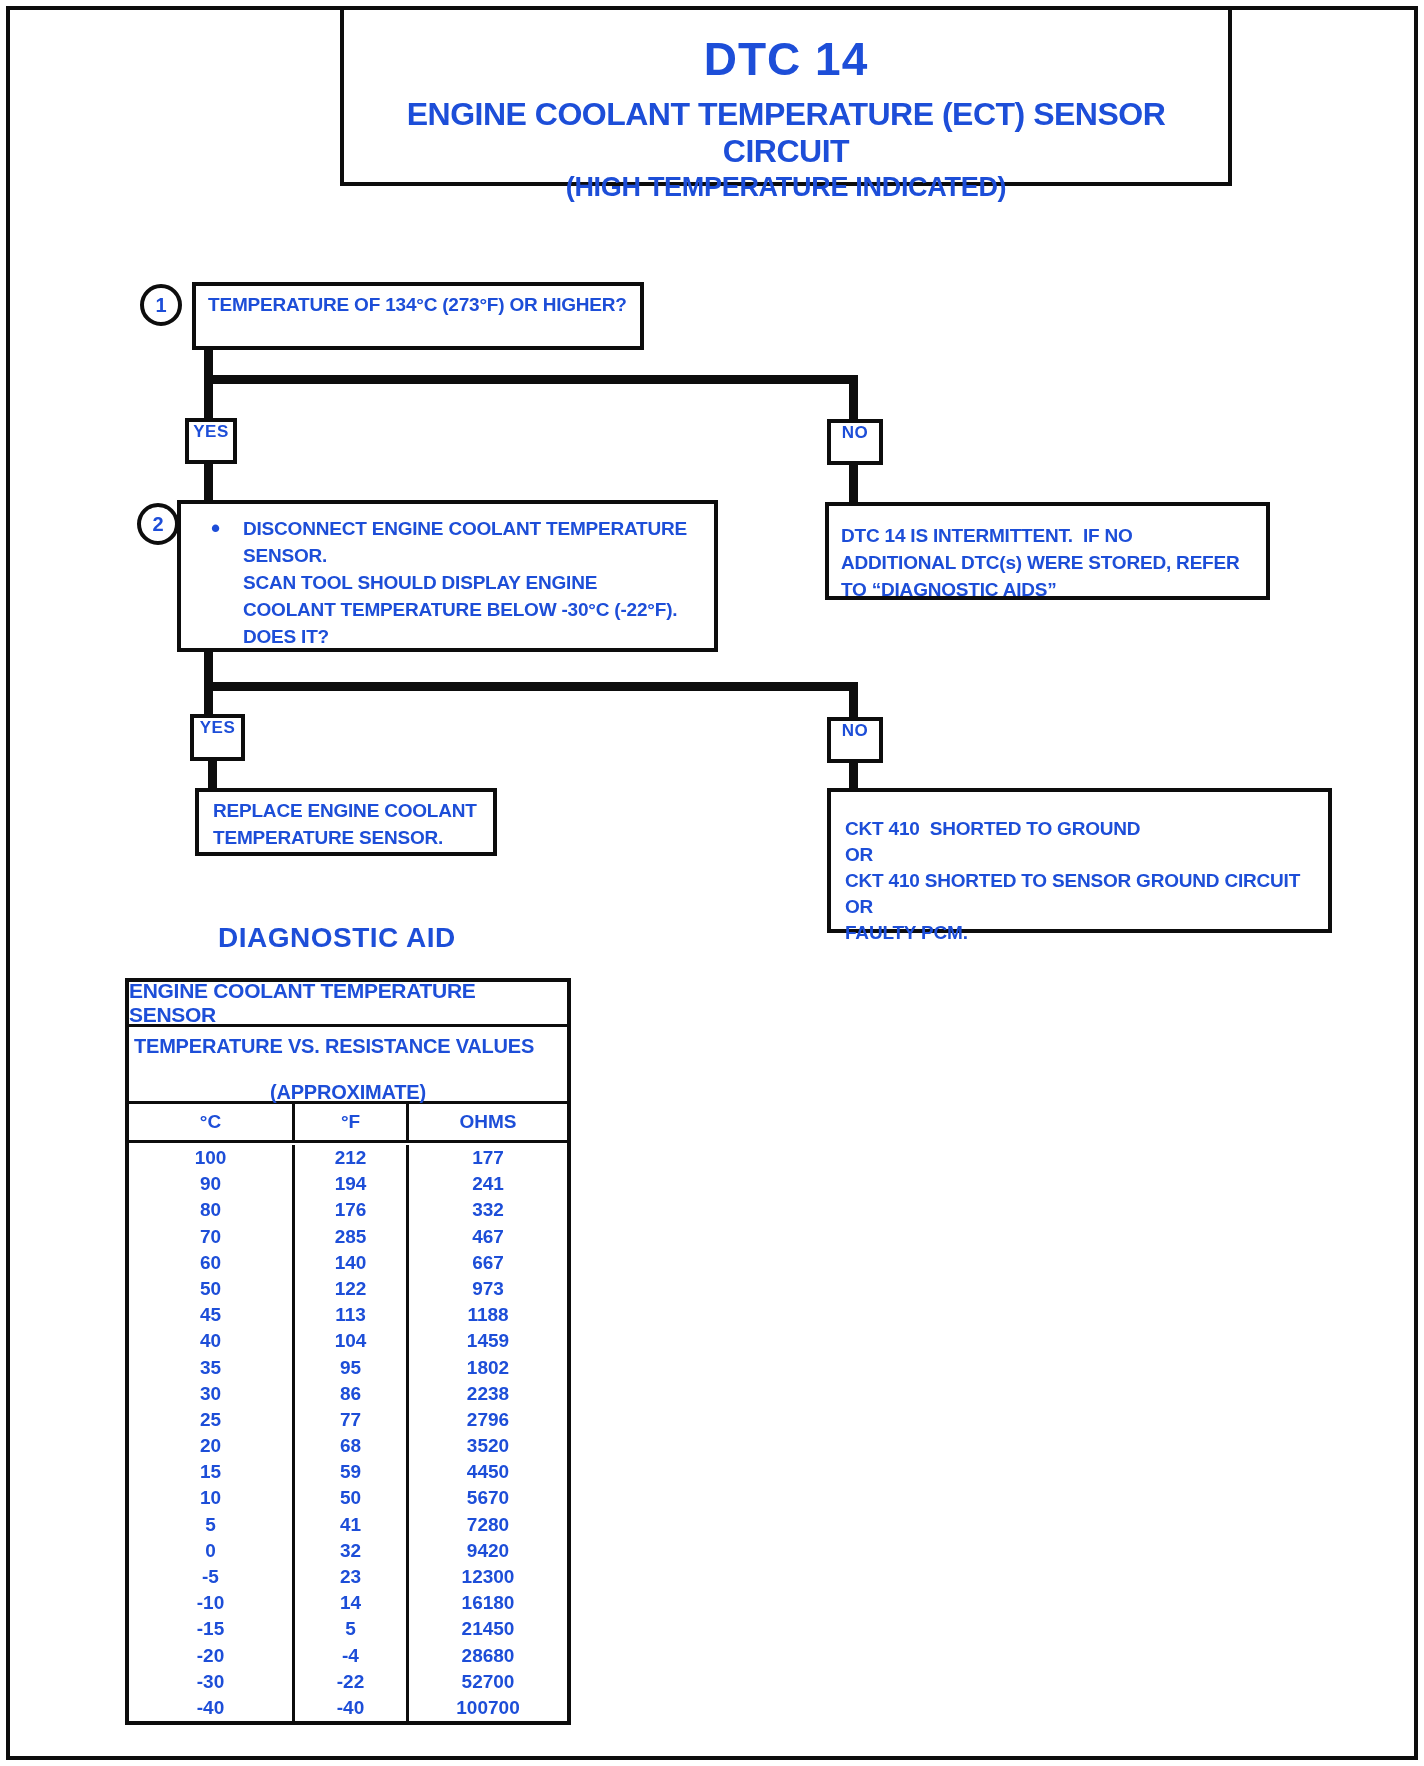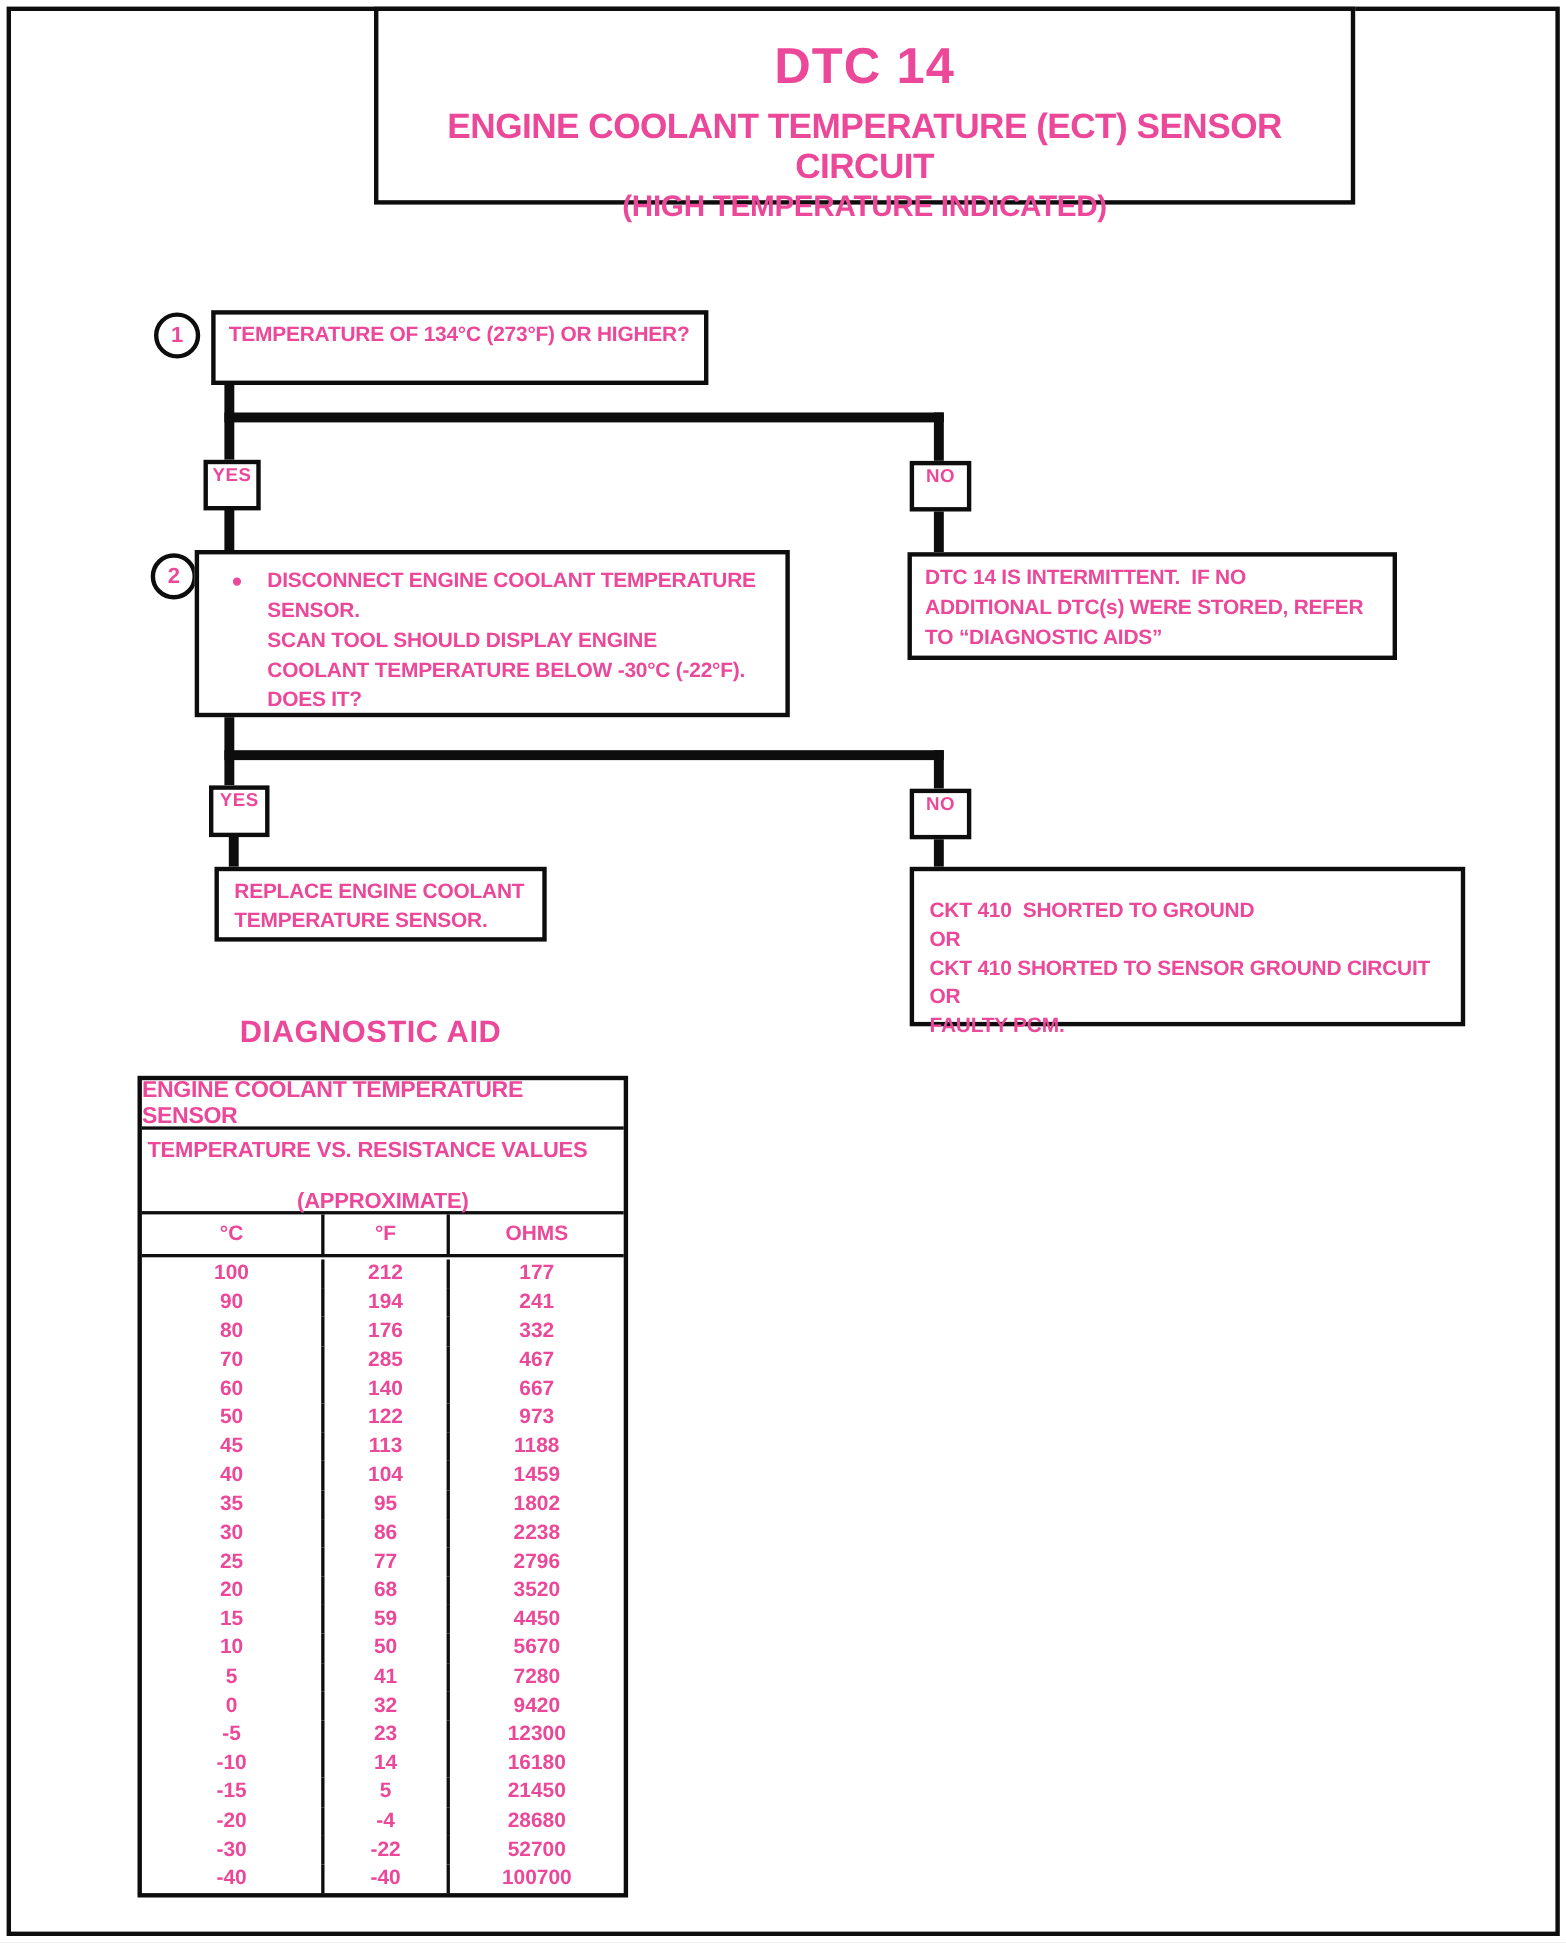--- a/index.html
+++ b/index.html
@@ -1,19 +1,19 @@
 <!DOCTYPE html>
 <html><head>
 <meta charset="utf-8">
 <style>
   html,body { margin:0; padding:0; background:#e8e8e8; }
   * { box-sizing:border-box; }
   .page {
     position:relative; width:1424px; height:1766px; background:#ffffff;
-    font-family:"Liberation Sans", sans-serif; font-weight:bold; color:#ec4899;
+    font-family:"Liberation Sans", sans-serif; font-weight:bold; color:#1d4ed8;
     overflow:hidden;
   }
   .frame { position:absolute; inset:6px; border:4px solid #0d0d0d; }
   .box { position:absolute; border:4px solid #0d0d0d; background:#ffffff; }
   .ln  { position:absolute; background:#0d0d0d; }
   .circle {
     position:absolute; width:42px; height:42px; border:4px solid #0d0d0d; border-radius:50%;
     display:flex; align-items:center; justify-content:center; font-size:20px; background:#fff;
   }
   .tline { white-space:pre; }
@@ -31,21 +31,21 @@
     display:flex; align-items:flex-start; justify-content:center; font-size:17px; letter-spacing:0.5px;
   }
   .yes1 { left:185px; top:418px; width:52px; height:46px; }
   .no1  { left:827px; top:419px; width:56px; height:46px; }
   .yes2 { left:190px; top:714px; width:55px; height:47px; }
   .no2  { left:827px; top:717px; width:56px; height:46px; }
 
   .q2-box { left:177px; top:500px; width:541px; height:152px; padding:11px 0 0 62px; }
   .q2-bullet { position:absolute; left:30px; top:11px; font-size:26px; line-height:27px; }
 
-  .int-box { left:825px; top:502px; width:445px; height:98px; padding:6px 0 0 12px; }
+  .int-box { left:825px; top:502px; width:445px; height:98px; padding:16px 0 0 12px; }
   .rep-box { left:195px; top:788px; width:302px; height:68px; padding:5px 0 0 14px; }
   .ckt-box { left:827px; top:788px; width:505px; height:145px; padding:24px 0 0 14px; }
   .ckt-box .tline { line-height:26px; }
 
   
   .v1l { left:204px; top:350px; width:9px; height:68px; }
   .h1  { left:204px; top:375px; width:654px; height:9px; }
   .v1r { left:849px; top:375px; width:9px; height:44px; }
   .v-yes1 { left:204px; top:462px; width:9px; height:38px; }
   .v-no1  { left:849px; top:465px; width:9px; height:37px; }

